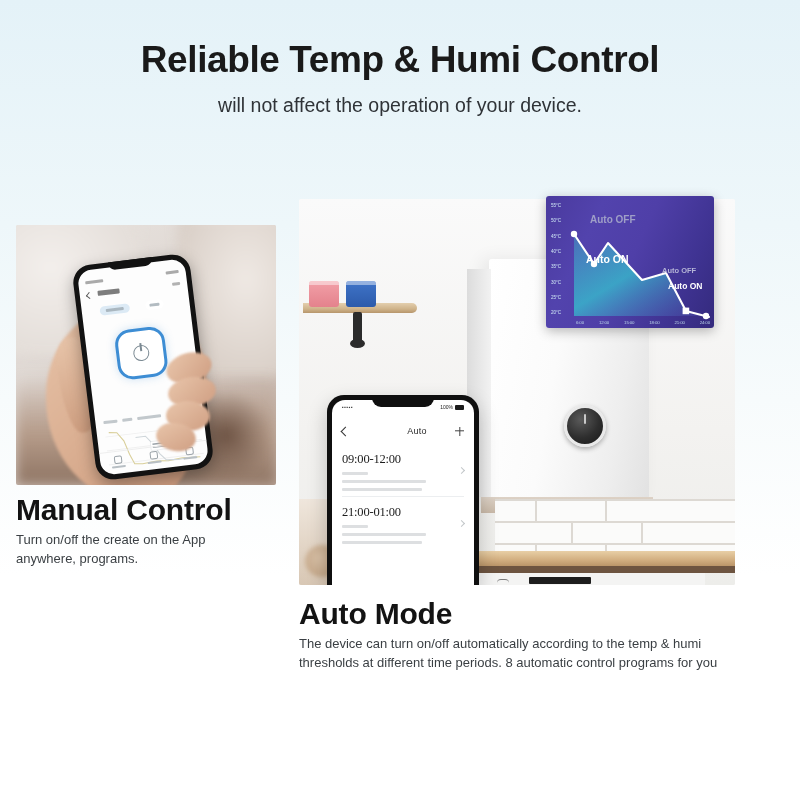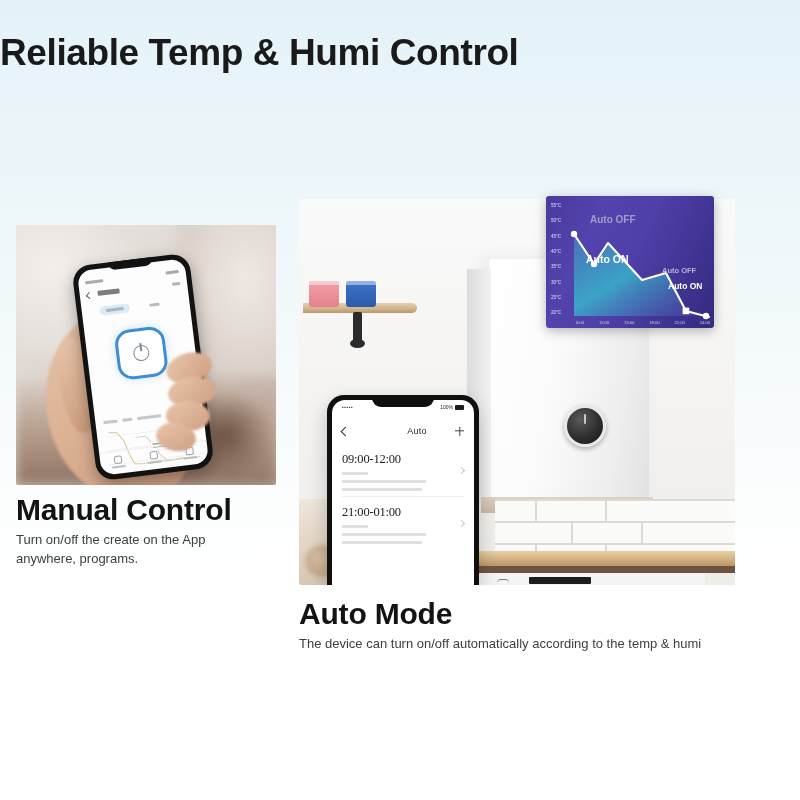--- a/index.html
+++ b/index.html
@@ -7,21 +7,21 @@
   html, body { width: 800px; height: 800px; }
   body {
     font-family: "Liberation Sans", sans-serif;
     background: linear-gradient(180deg, #e4f2f8 0%, #eef7fa 28%, #f7fbfc 50%, #ffffff 72%, #ffffff 100%);
     position: relative;
     overflow: hidden;
     color: #1b1b1b;
   }
 
   
-  .header { position: absolute; left: 0; top: 32px; width: 800px; text-align: left; }
+  .header { position: absolute; left: 0; top: 39px; width: 800px; text-align: center; }
   .header h1 {
     font-size: 37px; font-weight: bold; letter-spacing: -0.4px;
     color: #1a1a1a; line-height: 1.12;
   }
   .header .sub {
     margin-top: 12px; font-size: 19.5px; line-height: 1.36; color: #2f3337; font-weight: 400;
   }
 
   
   .card-left { position: absolute; left: 16px; top: 225px; width: 260px; }
@@ -209,20 +209,21 @@
   .ch-tag.on2  { left:122px; top:85px; font-size:8.5px; color:#ffffff; }
 
   .card-mid h2 { margin-top:12px; }
 </style>
 </head>
 <body>
 
 <div class="header">
   <h1>Reliable Temp &amp; Humi Control</h1>
   <div class="sub">
+    <div>will not affect the operation of your device.</div>
   </div>
 </div>
 
 <div class="card-left">
 
   <div class="photo-left">
     <div class="pl-bg-a"></div>
     <div class="pl-bg-b"></div>
     <div class="pl-bg-c"></div>
     <div class="pl-dark"></div>
@@ -392,21 +393,21 @@
           <span class="chev"></span>
         </div>
 
       </div>
     </div>
   </div>
 
   <h2>Auto Mode</h2>
   <p>
     <span>The device can turn on/off automatically according to the temp &amp; humi</span><br>
-    <br>
+    <span>thresholds at different time periods. 8 automatic control programs for you</span><br>
   </p>
 </div>
 
 <div class="chart-overlay">
 
   <svg width="168" height="132" viewBox="0 0 168 132">
     <defs>
       <linearGradient id="areaFill" x1="0" y1="0" x2="1" y2="1">
         <stop offset="0%" stop-color="#3ad7d8" stop-opacity=".30"></stop>
         <stop offset="45%" stop-color="#2fe0d8" stop-opacity=".62"></stop>

